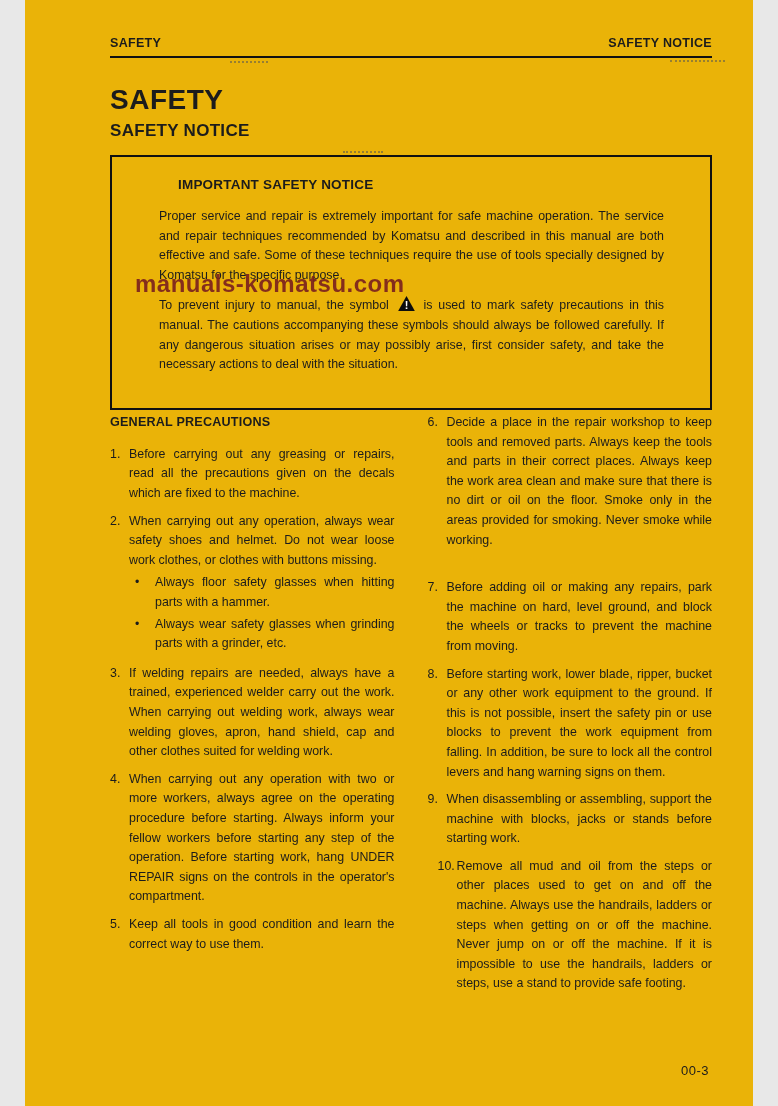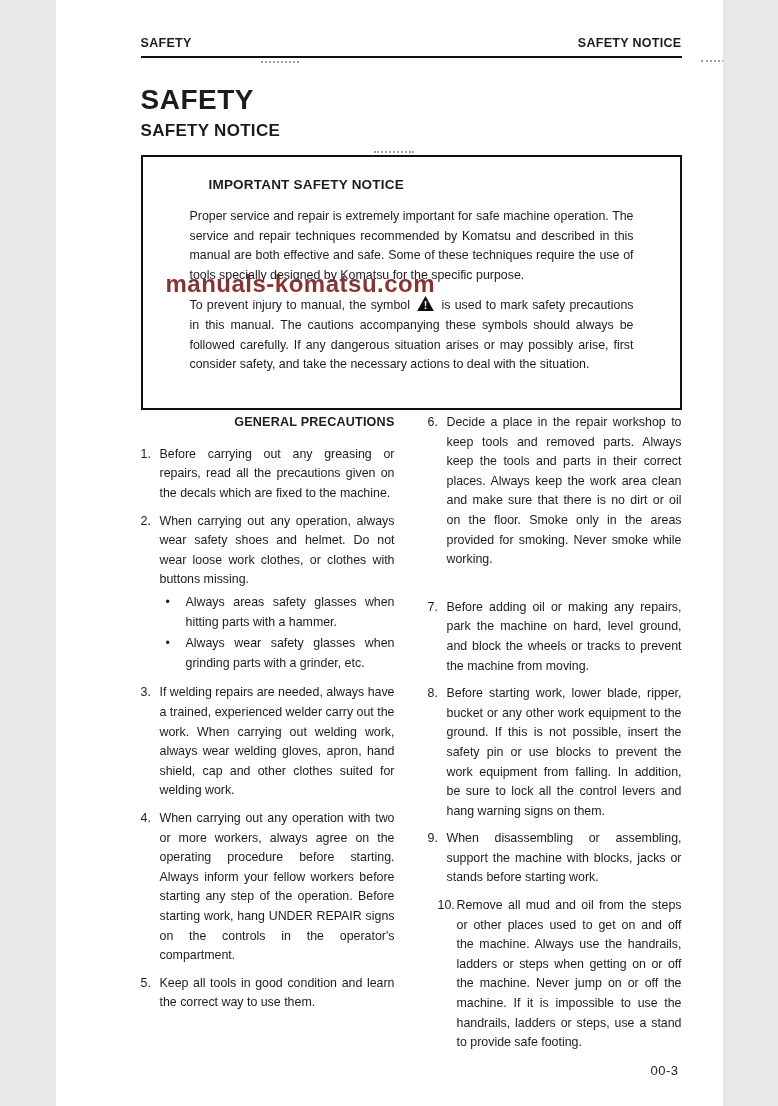--- a/index.html
+++ b/index.html
@@ -1,20 +1,20 @@
 <!DOCTYPE html>
 <html><head>
 <meta charset="utf-8">
 <style>
   html,body{margin:0;padding:0;background:#e8e8e8;}
   .page{
     position:relative;
-    width:667px;height:1106px;
+    width:728px;height:1106px;
     margin:0 auto;
-    background:#ffffff;
+    background:#eab308;
     font-family:"Liberation Sans","DejaVu Sans",sans-serif;
     color:#1c1c1c;
     overflow:hidden;
   }
 
   
   .run-head{
     position:absolute;top:36px;left:85px;right:41px;
     display:flex;justify-content:space-between;
     font-size:12.5px;font-weight:bold;letter-spacing:.3px;
@@ -61,21 +61,20 @@
 
   
   .columns{
     position:absolute;top:413px;left:85px;right:41px;bottom:60px;
     display:flex;gap:33px;
   }
   .col{width:310px;font-size:12.4px;line-height:1.58;}
   .col-heading{
     font-size:12.6px;font-weight:bold;letter-spacing:.2px;
     margin:0 0 12px 0;
-    text-align:right;
   }
   .col p.intro{margin:0 0 10px 0;text-align:justify;}
   .num-item{display:flex;margin:0 0 8px 0;}
   .num-item .num{flex:0 0 19px;}
   .num-item .num.wide{flex:0 0 19px;margin-left:10px;}
   .num-item .txt{flex:1;text-align:justify;}
   .bullets{margin:3px 0 0 0;padding:0;list-style:none;}
   .bullets li{display:flex;margin:0 0 2px 0;}
   .bullets .dot{flex:0 0 20px;text-align:left;padding-left:6px;}
   .bullets .btxt{flex:1;text-align:justify;}
@@ -127,21 +126,21 @@
         <div class="txt">Before carrying out any greasing or repairs, read all the precautions given on the decals which are fixed to the machine.</div>
       </div>
 
       <div class="num-item">
         <span class="num">2.</span>
         <div class="txt">
           <span>When carrying out any operation, always wear safety shoes and helmet. Do not wear loose work clothes, or clothes with buttons missing.</span>
           <ul class="bullets">
             <li>
               <span class="dot">•</span>
-              <span class="btxt">Always areas safety glasses when hitting parts with a hammer.</span>
+              <span class="btxt">Always floor safety glasses when hitting parts with a hammer.</span>
             </li>
             <li>
               <span class="dot">•</span>
               <span class="btxt">Always wear safety glasses when grinding parts with a grinder, etc.</span>
             </li>
           </ul>
         </div>
       </div>
 
       <div class="num-item">

